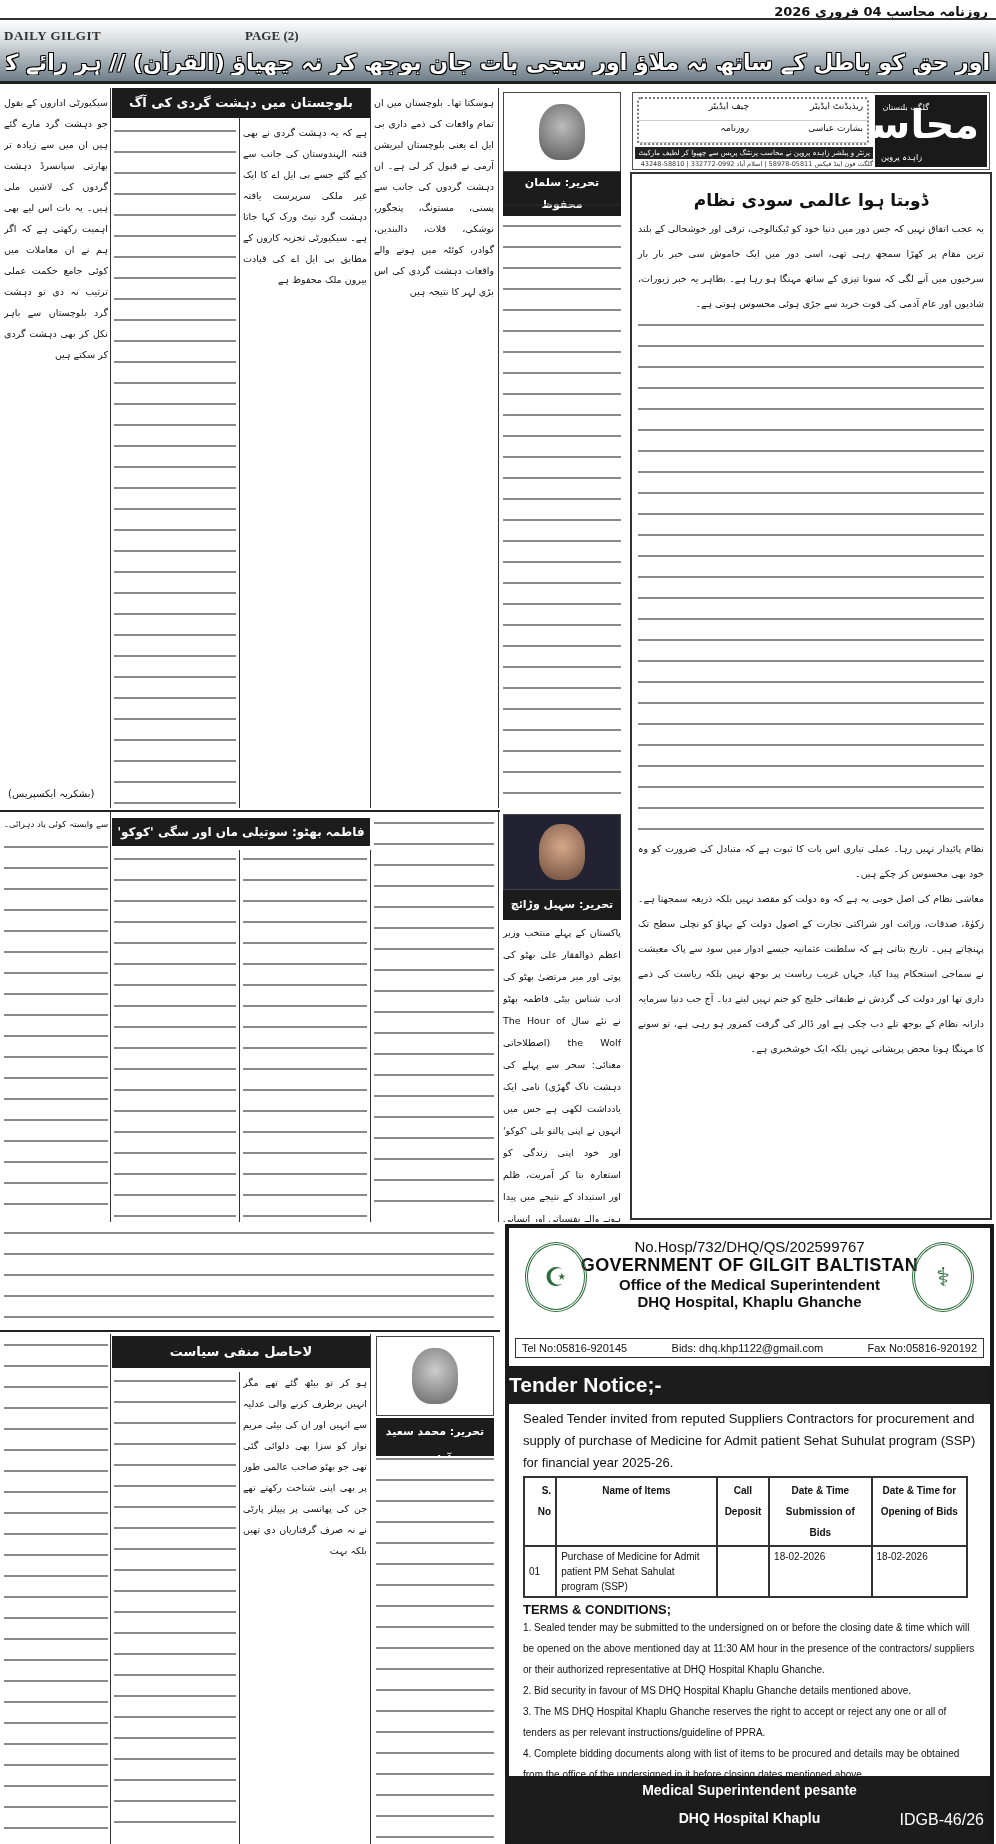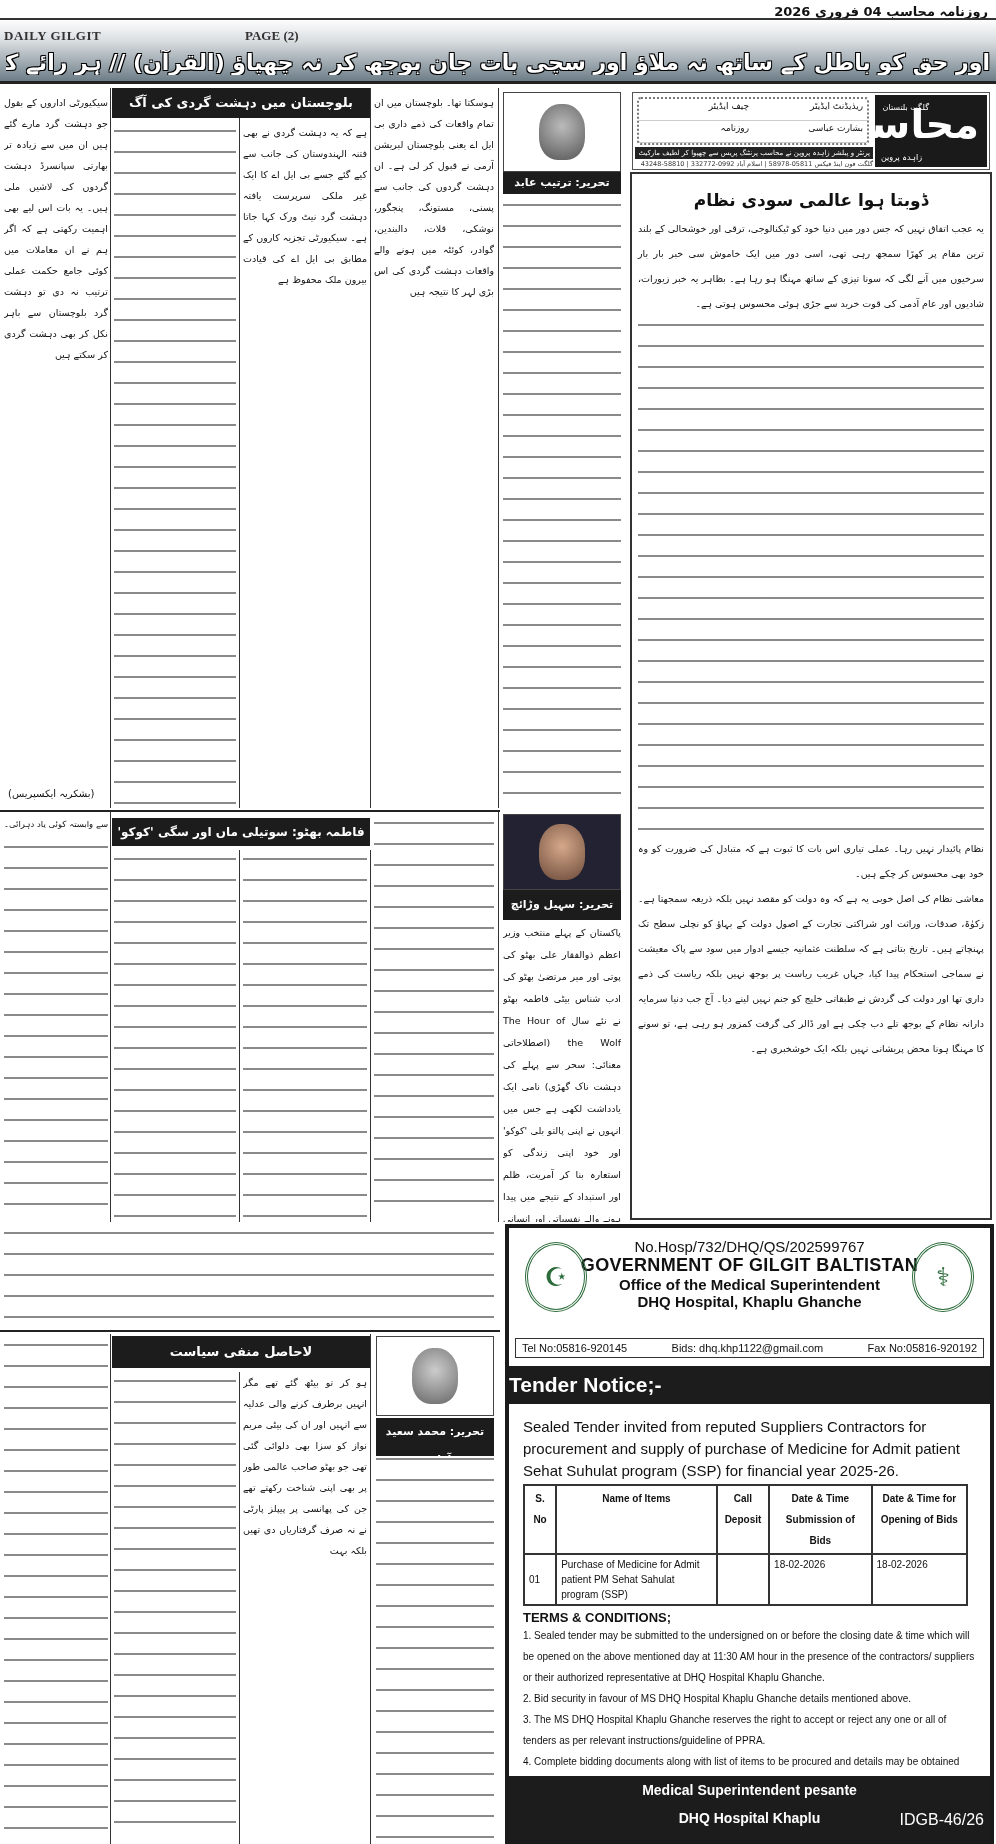--- a/index.html
+++ b/index.html
@@ -31,21 +31,21 @@
 .editorial-box .body{font-size:9.5px;line-height:25px;direction:rtl;text-align:justify;padding:0 6px;height:980px;overflow:hidden}
 .editorial-box .body p{margin:0}
 .tender{position:absolute;top:1224px;left:505px;width:489px;height:620px;border:4px solid #1a1a1a;background:#fff;font-family:"Liberation Sans",sans-serif}
 .tender .hdr{position:relative;height:110px;text-align:center}
 .tender .ref{font-size:15px;padding-top:10px}
 .tender .gov{font-size:18px;font-weight:bold;letter-spacing:.3px}
 .tender .off{font-size:15px;font-weight:bold}
 .tender .emb{position:absolute;top:14px;width:62px;height:70px;border-radius:50%;border:3px double #2c6b3a;display:flex;align-items:center;justify-content:center;color:#2c6b3a;font-size:26px}
 .tender .contact{margin:0 6px;border:1px solid #333;display:flex;justify-content:space-between;font-size:11px;padding:3px 6px}
 .tender .tn{background:#1c1c1c;color:#fff;text-align:left;font-size:21px;font-weight:bold;height:38px;line-height:38px;margin-top:8px}
-.tender .intro{font-size:15px;line-height:22px;padding:12px 14px 0}
+.tender .intro{font-size:13px;line-height:22px;padding:4px 14px 0}
 .tender table{border-collapse:collapse;margin:2px 0 0 14px;width:445px;font-size:10px}
 .tender th,.tender td{border:2px solid #333;padding:2px 4px;vertical-align:top}
 .tender th{font-weight:bold;line-height:21px}
 .tender td{line-height:15px}
 .tender .terms-h{font-size:13px;font-weight:bold;padding:4px 14px 0}
 .tender .terms{font-size:10px;line-height:21px;padding:0 14px}
 .tender .foot{position:absolute;bottom:0;left:0;right:0;height:64px;background:#1c1c1c;color:#fff;text-align:center;font-weight:bold;font-size:14px;line-height:28px;padding-top:0}
 .tender .idgb{position:absolute;right:6px;bottom:6px;font-size:16px;font-weight:normal}
 .credit{position:absolute;font-size:10px;direction:rtl}
 </style>
@@ -56,21 +56,21 @@
 
 <div class="banner">
   <div class="daily">DAILY GILGIT</div>
   <div class="page">PAGE (2)</div>
   <div class="slogan">اور حق کو باطل کے ساتھ نہ ملاؤ اور سچی بات جان بوجھ کر نہ چھپاؤ (القرآن) // ہر رائے کو اظہار حاصل ہے مگر ادارے کا ہر رائے سے متفق ہونا ضروری نہیں</div>
 </div>
 
 <div class="photo" style="top:92px;left:503px;width:118px;height:80px">
     <div class="face"></div>
   </div>
-<div class="byline" style="top:172px;left:503px;width:118px">تحریر: ترتیب عابد</div>
+<div class="byline" style="top:172px;left:503px;width:118px">تحریر: سلمان محفوظ</div>
 <div class="headbox" style="top:88px;left:112px;width:258px;height:30px;line-height:30px;font-size:13px">بلوچستان میں دہشت گردی کی آگ</div>
 
 <div class="col" style="top:196px;left:503px;width:118px;height:608px">
     <span class="filler"></span>
   </div>
 <div class="vrule" style="top:88px;left:498px;height:720px"></div>
 <div class="col" style="top:92px;left:374px;width:120px;height:712px"><span>ہوسکتا تھا۔ بلوچستان میں ان تمام واقعات کی ذمے داری بی ایل اے یعنی بلوچستان لبریشن آرمی نے قبول کر لی ہے۔ ان دہشت گردوں کی جانب سے پسنی، مستونگ، پنجگور، نوشکی، قلات، دالبندین، گوادر، کوئٹہ میں ہونے والے واقعات دہشت گردی کی اس بڑی لہر کا نتیجہ ہیں</span></div>
 <div class="vrule" style="top:88px;left:370px;height:720px"></div>
 <div class="col" style="top:122px;left:243px;width:124px;height:682px"><span>ہے کہ یہ دہشت گردی نے بھی فتنہ الہندوستان کی جانب سے کیے گئے جسے بی ایل اے کا ایک غیر ملکی سرپرست یافتہ دہشت گرد نیٹ ورک کہا جاتا ہے۔ سیکیورٹی تجزیہ کاروں کے مطابق بی ایل اے کی قیادت بیرون ملک محفوظ ہے</span></div>
 <div class="vrule" style="top:118px;left:239px;height:690px"></div>
@@ -170,21 +170,21 @@
   <div class="contact">
     <span>Tel  No:05816-920145</span>
     <span>Bids:  dhq.khp1122@gmail.com</span>
     <span>Fax  No:05816-920192</span>
   </div>
   <div class="tn">Tender Notice;-</div>
   <div class="intro">Sealed Tender invited from reputed Suppliers Contractors for procurement and supply of purchase of Medicine for Admit patient Sehat Suhulat program (SSP) for financial year 2025-26.</div>
   <table>
     <tbody>
         <tr>
-      <th style="width:32px;text-align:center">S. No</th>
+      <th style="width:32px;text-align:right">S. No</th>
       <th style="width:160px">Name of Items</th>
       <th style="width:52px">Call Deposit</th>
       <th style="width:102px">Date &amp; Time Submission of Bids</th>
       <th style="width:95px">Date &amp; Time for Opening of Bids</th>
     </tr>
     <tr>
       <td style="vertical-align:middle">01</td>
       <td>Purchase of Medicine for Admit patient PM Sehat Sahulat program  (SSP)</td>
       <td></td>
       <td>18-02-2026</td>

